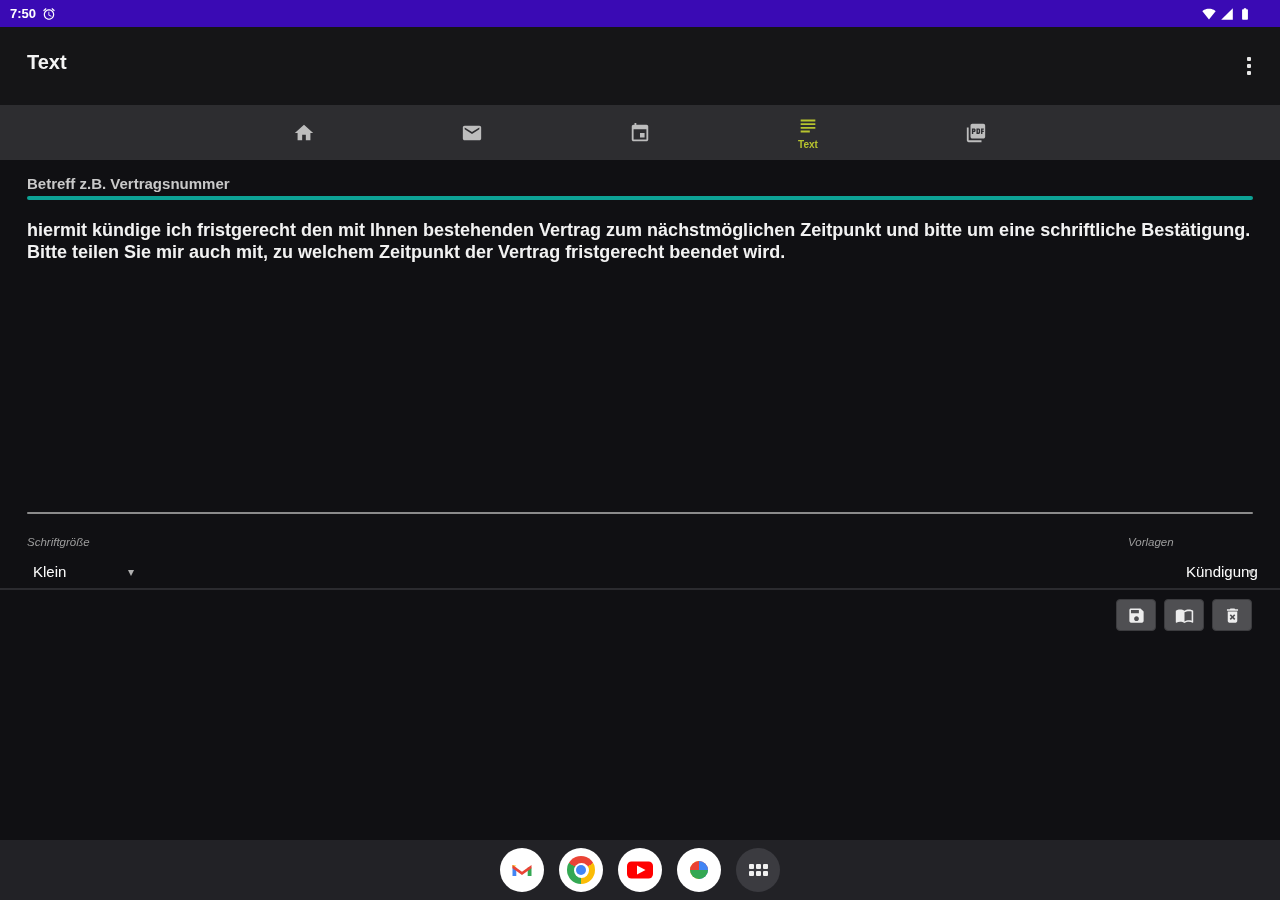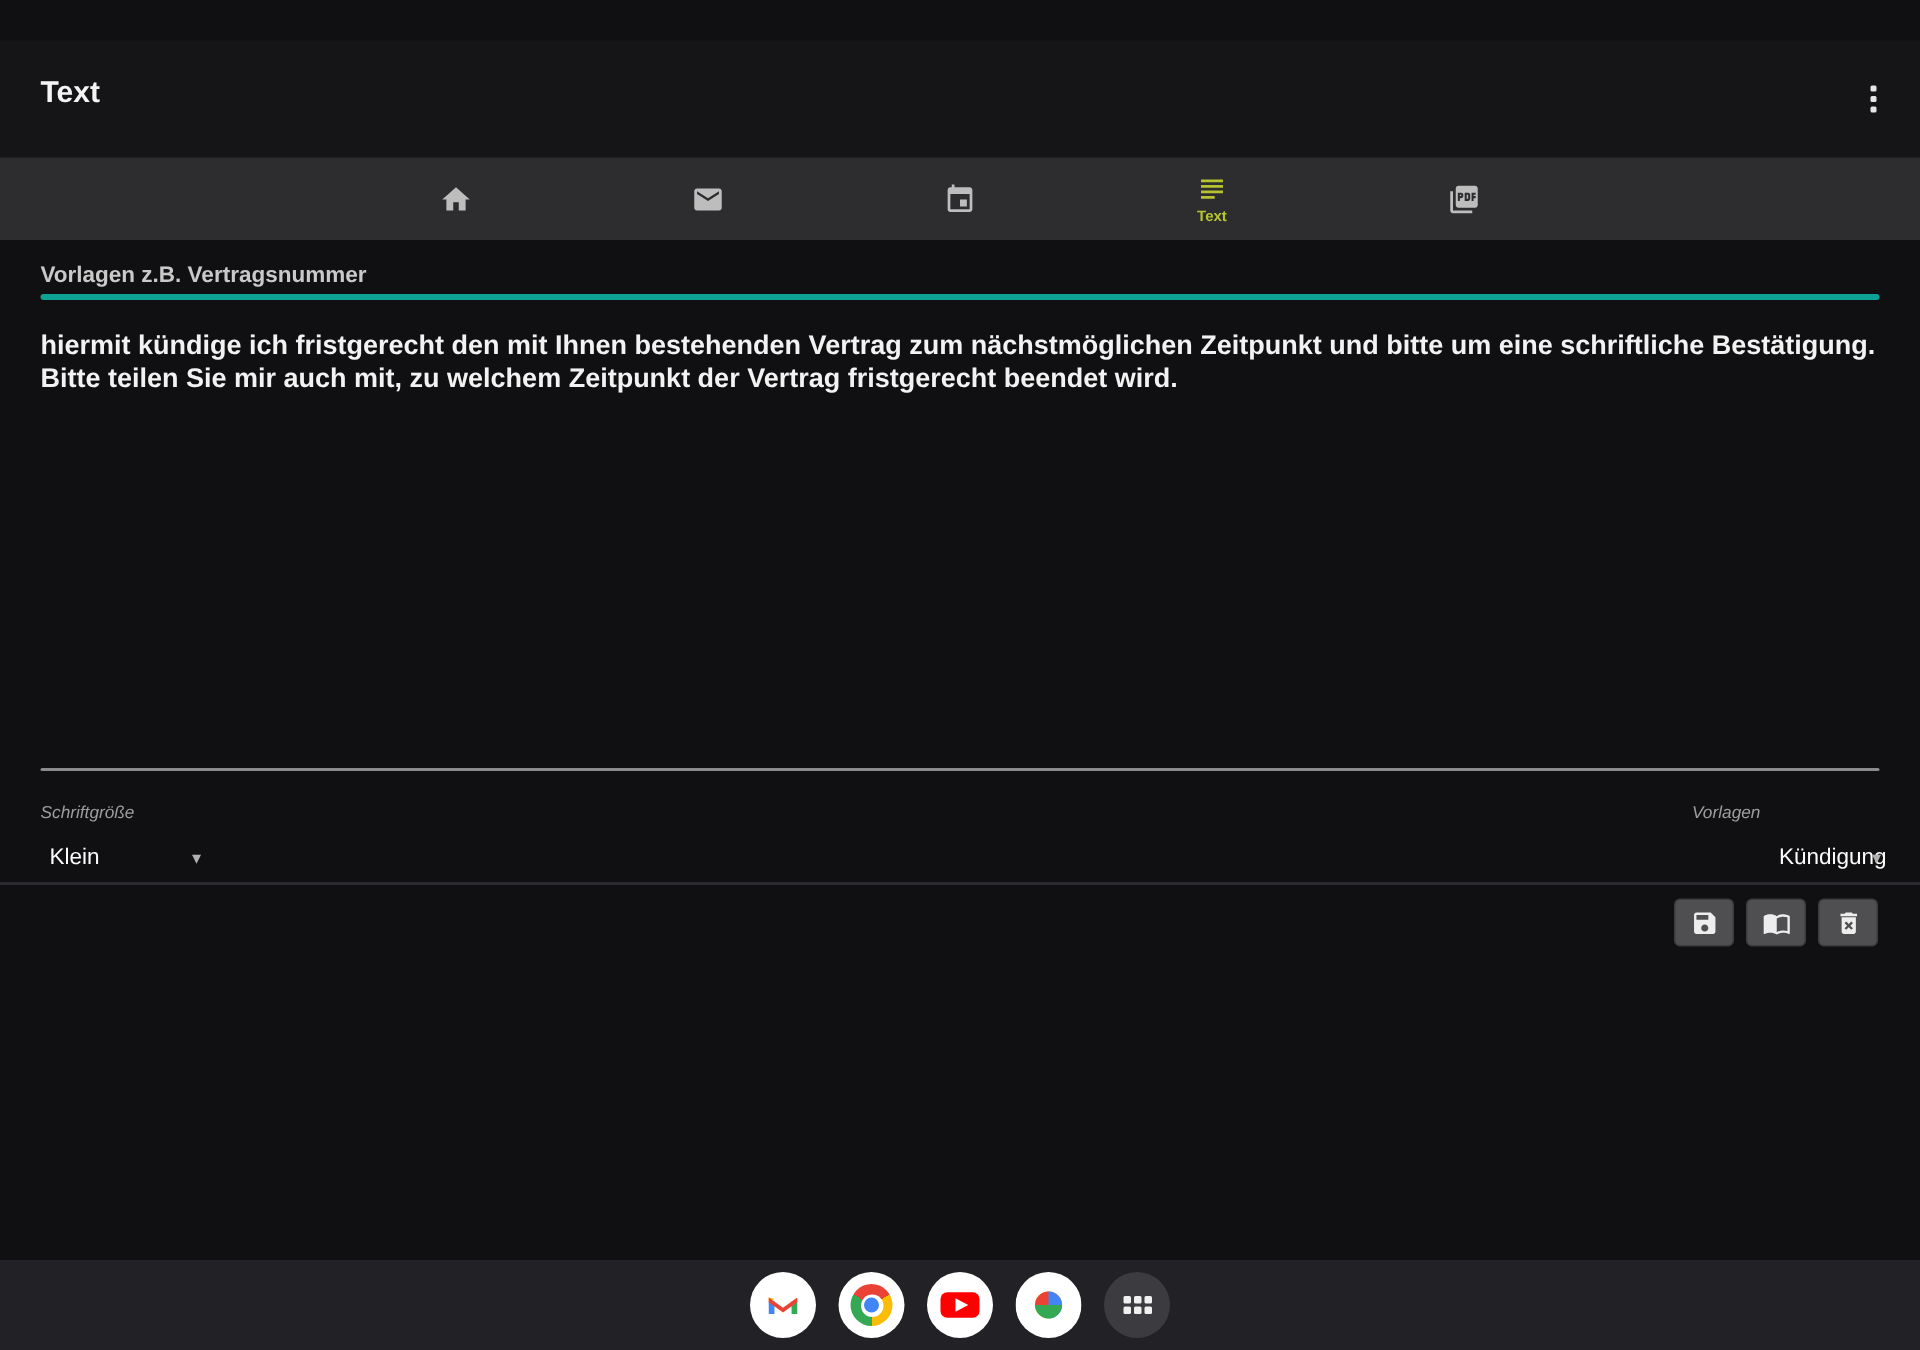--- a/index.html
+++ b/index.html
@@ -60,20 +60,39 @@
   .all-apps { width:44px; height:44px; border-radius:50%; background:#3b3b40; display:flex; align-items:center;
     justify-content:center; cursor:pointer; }
   .aa-grid { display:grid; grid-template-columns:repeat(3, 5px); grid-template-rows:repeat(2, 5px); gap:2px; }
   .aa-grid i { width:5px; height:5px; border-radius:1px; background:#f0f0f0; }
 </style>
 </head>
 <body>
 
 <div class="screen">
 
+  <div class="status-bar">
+    <div class="sb-left">
+      <span class="sb-time">7:50</span>
+      <svg class="sb-ico" viewBox="0 0 24 24">
+          <path d="M22 5.72l-4.6-3.86-1.29 1.53 4.6 3.86L22 5.72zM7.88 3.39L6.6 1.86 2 5.71l1.29 1.53 4.59-3.85zM12.5 8H11v6l4.75 2.85.75-1.23-4-2.37V8zM12 4c-4.97 0-9 4.03-9 9s4.02 9 9 9c4.97 0 9-4.03 9-9s-4.03-9-9-9zm0 16c-3.87 0-7-3.13-7-7s3.13-7 7-7 7 3.13 7 7-3.13 7-7 7z"></path>
+        </svg>
+    </div>
+    <div class="sb-right">
+      <svg class="sb-ico" viewBox="0 0 24 24">
+          <path d="M12.01 21.49L23.64 7c-.45-.34-4.93-4-11.64-4C5.28 3 .81 6.66.36 7l11.63 14.49.01.01.01-.01z"></path>
+        </svg>
+      <svg class="sb-ico" viewBox="0 0 24 24">
+          <path d="M2 22h20V2L2 22z"></path>
+        </svg>
+      <svg class="sb-ico" viewBox="0 0 24 24">
+          <path d="M15.67 4H14V2h-4v2H8.33C7.6 4 7 4.6 7 5.33v15.33C7 21.4 7.6 22 8.33 22h7.33c.74 0 1.34-.6 1.34-1.33V5.33C17 4.6 16.4 4 15.67 4z"></path>
+        </svg>
+    </div>
+  </div>
 
   <div class="app-bar">
     <div class="app-title">Text</div>
     <div class="kebab">
         <i></i>
         <i></i>
         <i></i>
       </div>
   </div>
 
@@ -99,21 +118,21 @@
         </svg>
       <span class="tab-label">Text</span>
     </div>
     <div class="tab">
       <svg viewBox="0 0 24 24">
           <path d="M20 2H8c-1.1 0-2 .9-2 2v12c0 1.1.9 2 2 2h12c1.1 0 2-.9 2-2V4c0-1.1-.9-2-2-2zm-8.5 7.5c0 .83-.67 1.5-1.5 1.5H9v2H7.5V7H10c.83 0 1.5.67 1.5 1.5v1zm5 2c0 .83-.67 1.5-1.5 1.5h-2.5V7H15c.83 0 1.5.67 1.5 1.5v3zm4-3H19v1h1.5V11H19v2h-1.5V7h3v1.5zM9 9.5h1v-1H9v1zM4 6H2v14c0 1.1.9 2 2 2h14v-2H4V6zm10 5.5h1v-3h-1v3z"></path>
         </svg>
     </div>
   </div>
 
-  <div class="subject-hint">Vorlagen z.B. Vertragsnummer</div>
+  <div class="subject-hint">Betreff z.B. Vertragsnummer</div>
   <div class="subject-underline"></div>
 
   <div class="body-text">hiermit kündige ich fristgerecht den mit Ihnen bestehenden Vertrag zum nächstmöglichen Zeitpunkt und bitte um eine schriftliche Bestätigung. Bitte teilen Sie mir auch mit, zu welchem Zeitpunkt der Vertrag fristgerecht beendet wird.</div>
   <div class="textarea-line"></div>
 
   <div class="ctl-label" style="left:27px; top:536px;">Schriftgröße</div>
   <div class="ctl-value" style="left:33px; top:563px;">Klein</div>
   <div class="ctl-arrow" style="left:128px; top:565px;">▾</div>
 
   <div class="ctl-label" style="left:1128px; top:536px;">Vorlagen</div>

